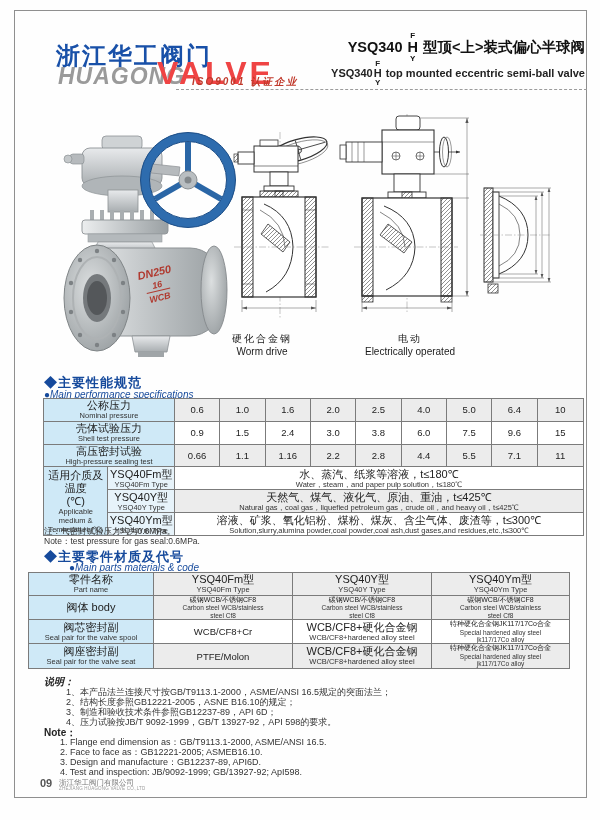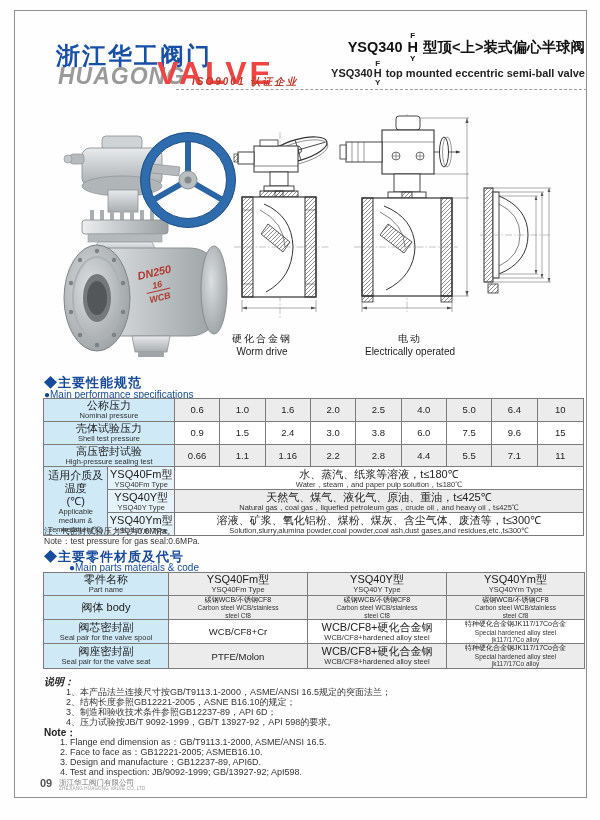--- a/index.html
+++ b/index.html
@@ -23,21 +23,21 @@
   .stk .s{font-size:8px;font-weight:bold;}
   .stk .m{font-size:inherit;font-weight:bold;}
 
   
   .cap{position:absolute;text-align:center;color:#1a1a1a;}
   .cap .c-zh{font-size:10px;letter-spacing:2px;}
   .cap .c-en{font-size:10px;}
 
   
   .sec-zh{left:44px;font-size:13px;font-weight:bold;color:#164a9c;letter-spacing:1px;text-align:center;}
-  .sec-en{left:44px;font-size:10px;color:#164a9c;}
+  .sec-en{left:44px;font-size:10px;color:#164a9c;font-style:italic;}
 
   
   table.t{position:absolute;border-collapse:collapse;table-layout:fixed;}
   table.t td{border:1px solid #7b7b7b;text-align:center;vertical-align:middle;padding:0 1px;overflow:hidden;}
   .blue{background:#cfe9f7;}
   .lblue{background:#e7f3fa;}
   .gray{background:#ececec;}
   .white{background:#ffffff;}
   .zh{font-size:11px;line-height:1.2;color:#222;}
   .en{font-size:7.5px;line-height:1.15;color:#333;}
@@ -411,21 +411,21 @@
   </tr>
 </tbody>
   </table>
 
 <div class="notel" style="left:44px;top:527px;">注：气密封试验压力均为0.6MPa。</div>
 <div class="notel" style="left:44px;top:537px;">Note：test pressure for gas seal:0.6MPa.</div>
 
 <div class="abs sec-zh" style="top:548px;">◆主要零件材质及代号</div>
 <div class="abs sec-en" style="top:562px;margin-left:25px;">●Main parts materials &amp; code</div>
 
-<table class="t" style="left:43px;top:572px;width:541px;">
+<table class="t" style="left:28px;top:572px;width:541px;">
   <colgroup>
       <col style="width:125px">
       <col style="width:139px">
       <col style="width:139px">
       <col style="width:138px">
     </colgroup>
   <tbody>
       <tr class="h20">
     <td class="blue">
       <div class="zh">零件名称</div>

